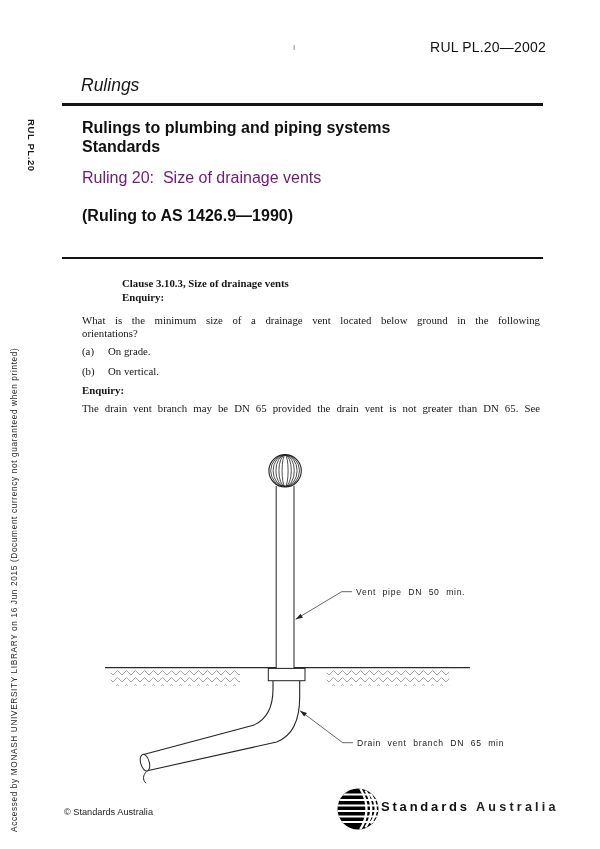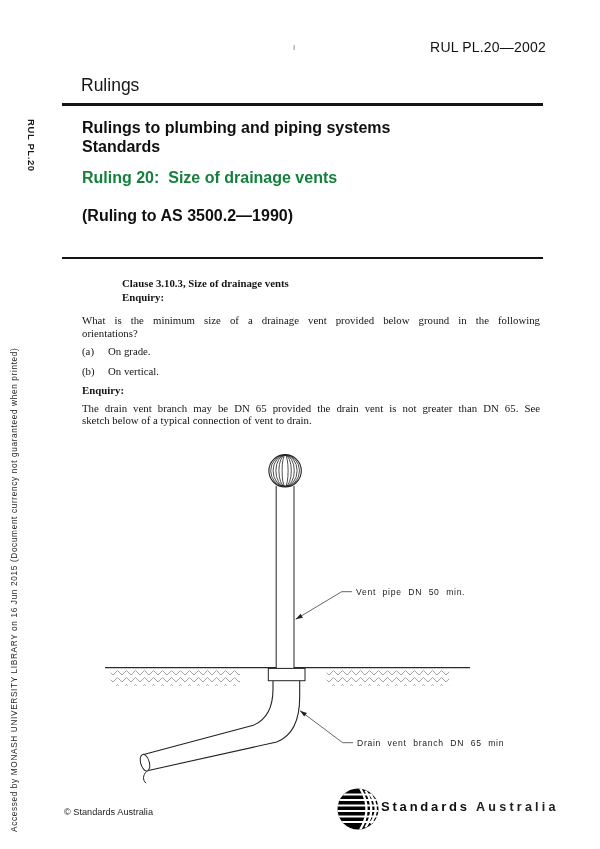--- a/index.html
+++ b/index.html
@@ -5,26 +5,26 @@
   html,body{margin:0;padding:0;background:#e8e8e8;}
   .page{
     position:relative; width:600px; height:849px; margin:0 auto;
     background:#ffffff; overflow:hidden;
     font-family:"Liberation Sans", sans-serif; color:#111;
   }
   .abs{position:absolute;}
   
   .doc-number{top:39px; right:54px; font-size:14px; letter-spacing:.2px; color:#141414;}
   .page-mark{top:43px; left:293px; font-size:8px; color:#777;}
-  .masthead{top:75px; left:81px; font-size:17.5px; font-weight:400; color:#161616;}
+  .masthead{top:75px; left:81px; font-size:17.5px; font-weight:400; color:#161616;font-style:italic;}
   .rule{left:62px; width:481px; background:#141414;}
   .rule-1{top:103.4px; height:2.2px;}
   .rule-2{top:256.6px; height:2.9px;}
   .title-block{top:117.5px; left:82px; font-size:16px; font-weight:bold; line-height:19.5px; color:#101010;}
-  .title-ruling{top:169px; left:82px; font-size:16px; font-weight:bold; color:#15803d;}
+  .title-ruling{top:169px; left:82px; font-size:16px; font-weight:normal; color:#701a75;}
   .title-ref{top:206.5px; left:82px; font-size:16px; font-weight:bold; color:#101010;}
   
   .serif{font-family:"Liberation Serif", serif; color:#141414;}
   .b-col{left:82px; width:458px; font-size:10.8px; line-height:12.5px;}
   .bold{font-weight:bold;}
   .jline{text-align:justify; text-align-last:justify;}
   .clause{top:276.7px;margin-left:40px;}
   .enquiry-label{top:291px;margin-left:40px;}
   .enquiry-para{top:314.3px;}
   .item-a{top:345px;}
@@ -56,40 +56,39 @@
   <span class="abs doc-number">RUL PL.20—2002</span>
 
   <div class="abs masthead">Rulings</div>
   <div class="abs rule rule-1"></div>
 
   <div class="abs title-block">
     <div>Rulings to plumbing and piping systems</div>
     <div>Standards</div>
   </div>
   <div class="abs title-ruling">Ruling 20:&nbsp; Size of drainage vents</div>
-  <div class="abs title-ref">(Ruling to AS 3500.2—1990)</div>
+  <div class="abs title-ref">(Ruling to AS 1426.9—1990)</div>
 
   <div class="abs rule rule-2"></div>
 
   <div class="abs serif b-col bold clause">Clause 3.10.3, Size of drainage vents</div>
   <div class="abs serif b-col bold enquiry-label">Enquiry:</div>
   <div class="abs serif b-col enquiry-para">
-    <div class="jline">What is the minimum size of a drainage vent provided below ground in the following</div>
+    <div class="jline">What is the minimum size of a drainage vent located below ground in the following</div>
     <div>orientations?</div>
   </div>
   <div class="abs serif b-col item item-a">
     <span class="marker">(a)</span><span>On grade.</span>
   </div>
   <div class="abs serif b-col item item-b">
     <span class="marker">(b)</span><span>On vertical.</span>
   </div>
   <div class="abs serif b-col bold ruling-label">Enquiry:</div>
   <div class="abs serif b-col ruling-para">
     <div class="jline">The drain vent branch may be DN 65 provided the drain vent is not greater than DN 65. See</div>
-    <div>sketch below of a typical connection of vent to drain.</div>
   </div>
 
   <svg class="abs diagram" width="410" height="340" viewBox="0 0 410 340">
     <defs>
       <pattern id="ph" width="9" height="7" patternUnits="userSpaceOnUse">
         <path d="M0,6 L4.5,1.5 L9,6" fill="none" stroke="#9b9b9b" stroke-width="0.9"></path>
       </pattern>
     </defs>
 
     <line x1="10" y1="222.7" x2="375" y2="222.7" stroke="#2a2a2a" stroke-width="1.3"></line>

